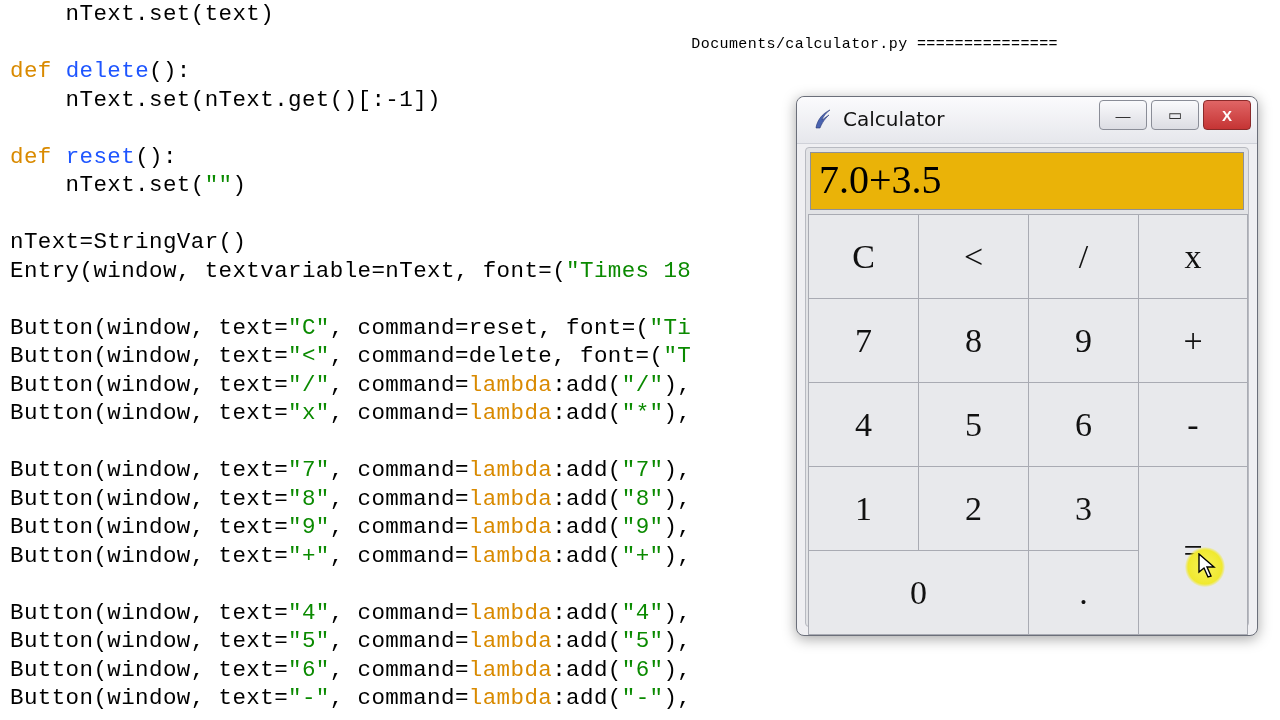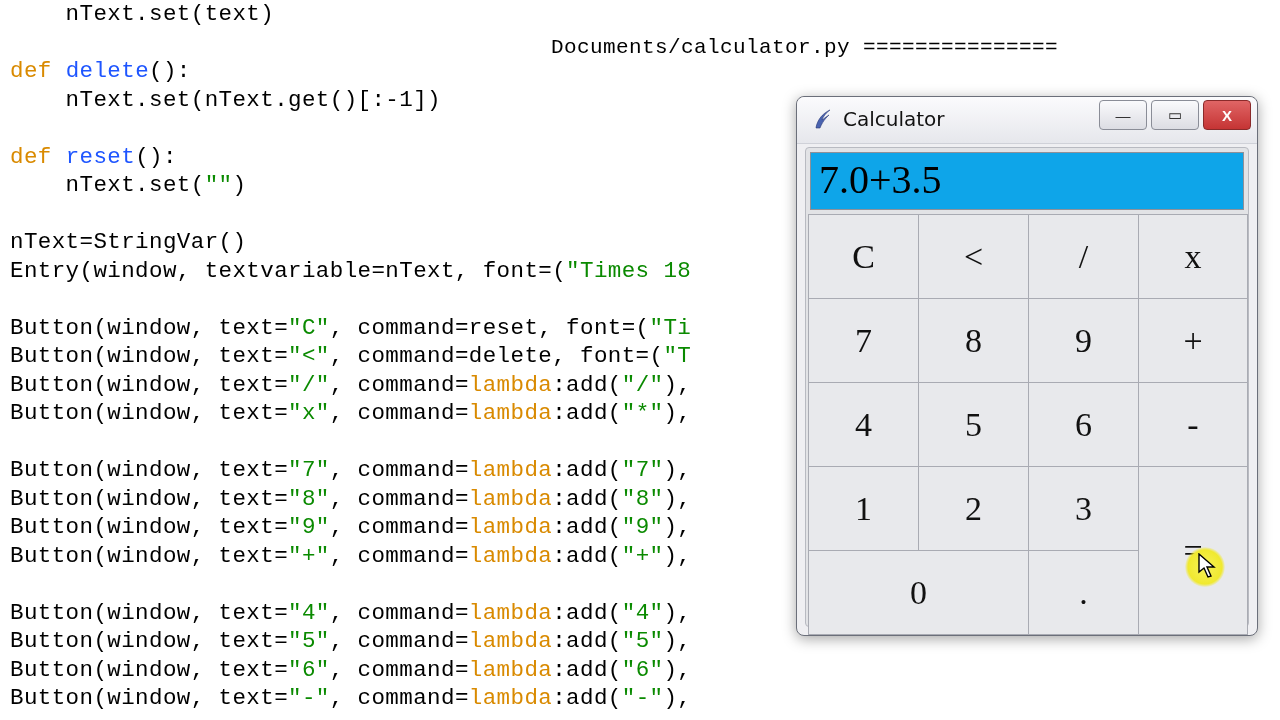--- a/index.html
+++ b/index.html
@@ -5,32 +5,32 @@
   html,body{margin:0;padding:0;width:1280px;height:720px;background:#fff;font-family:"Courier New",monospace;overflow:hidden;}
   .page{position:relative;width:1092px;height:720px;}
   
   .editor{position:absolute;left:10px;top:0;width:708px;height:720px;overflow:hidden;}
   .editor pre{margin:0;font-family:"Courier New",monospace;font-size:22.5px;line-height:28.5px;letter-spacing:0.4px;color:#000;}
   .kw{color:#d98a00;}           
   .fn{color:#1e55ff;}           
   .str{color:#0a8a00;}          
   .lam{color:#d98a00;}          
   
-  .rhead{position:absolute;right:34px;top:36px;font-family:"Courier New",monospace;font-size:21px;letter-spacing:0.4px;color:#000;white-space:pre;}
+  .rhead{position:absolute;right:34px;top:36px;font-family:"Courier New",monospace;font-size:15px;letter-spacing:0.4px;color:#000;white-space:pre;}
   
   .calc-win{position:absolute;left:796px;top:96px;width:460px;height:538px;background:#efeff2;border:1px solid #6b6f7a;border-radius:8px;box-shadow:0 3px 14px rgba(0,0,0,0.35);}
   .titlebar{position:relative;height:46px;border-bottom:1px solid #cfd1d8;background:linear-gradient(#fbfbfd,#e6e7ec);border-radius:8px 8px 0 0;}
   .app-icon{position:absolute;left:14px;top:10px;width:24px;height:24px;}
   .app-icon svg{width:24px;height:24px;}
   .title-text{position:absolute;left:46px;top:10px;font-family:"Segoe UI","DejaVu Sans",sans-serif;font-size:20px;color:#111;}
   .winbtns{position:absolute;right:6px;top:3px;display:flex;gap:4px;}
   .winbtn{width:46px;height:28px;border:1px solid #8a8d97;background:linear-gradient(#fafafc,#dcdde3);border-radius:4px;display:flex;align-items:center;justify-content:center;font-family:"Segoe UI",sans-serif;font-size:15px;color:#333;}
   .winbtn.close{background:linear-gradient(#e06565,#c53434);border-color:#8a2a2a;color:#fff;font-weight:bold;}
   .calc-body{position:absolute;left:8px;right:8px;top:50px;bottom:8px;background:#e2e3e6;border:1px solid #b8bac1;border-radius:4px;}
-  .display{position:absolute;left:4px;right:4px;top:4px;height:56px;background:#0ea5e9;border:1px solid #8e9098;font-family:"Times New Roman",serif;font-size:40px;line-height:54px;padding:0 8px;color:#000;}
+  .display{position:absolute;left:4px;right:4px;top:4px;height:56px;background:#eab308;border:1px solid #8e9098;font-family:"Times New Roman",serif;font-size:40px;line-height:54px;padding:0 8px;color:#000;}
   .grid{position:absolute;left:2px;right:2px;top:66px;bottom:2px;}
   .btn{position:absolute;background:#e8e9ec;border:1px solid #a9abb3;display:flex;align-items:center;justify-content:center;font-family:"Times New Roman",serif;font-size:34px;color:#111;cursor:pointer;}
   
   .highlight{position:absolute;width:40px;height:40px;border-radius:50%;background:radial-gradient(circle,#f7f25a 0%,#f0e92f 60%,rgba(240,233,47,0) 72%);pointer-events:none;}
   .cursor{position:absolute;width:20px;height:26px;pointer-events:none;}
   .cursor svg{width:20px;height:26px;}
 </style>
 </head>
 <body>
 

